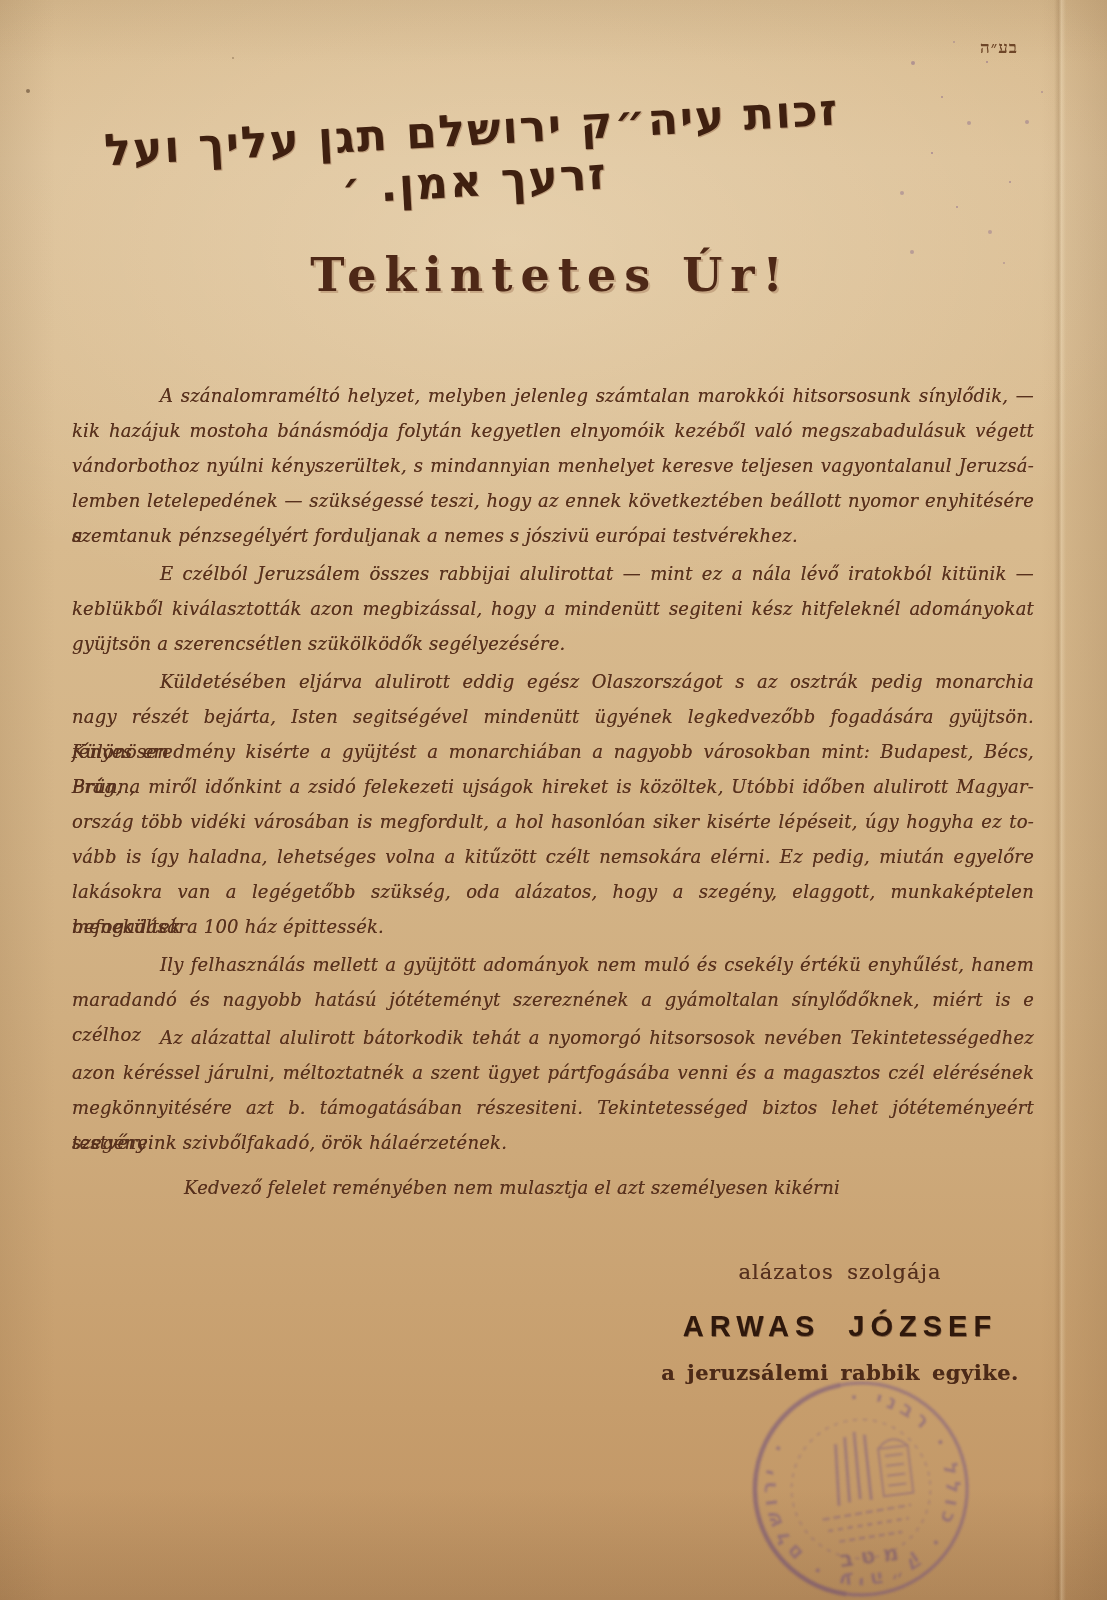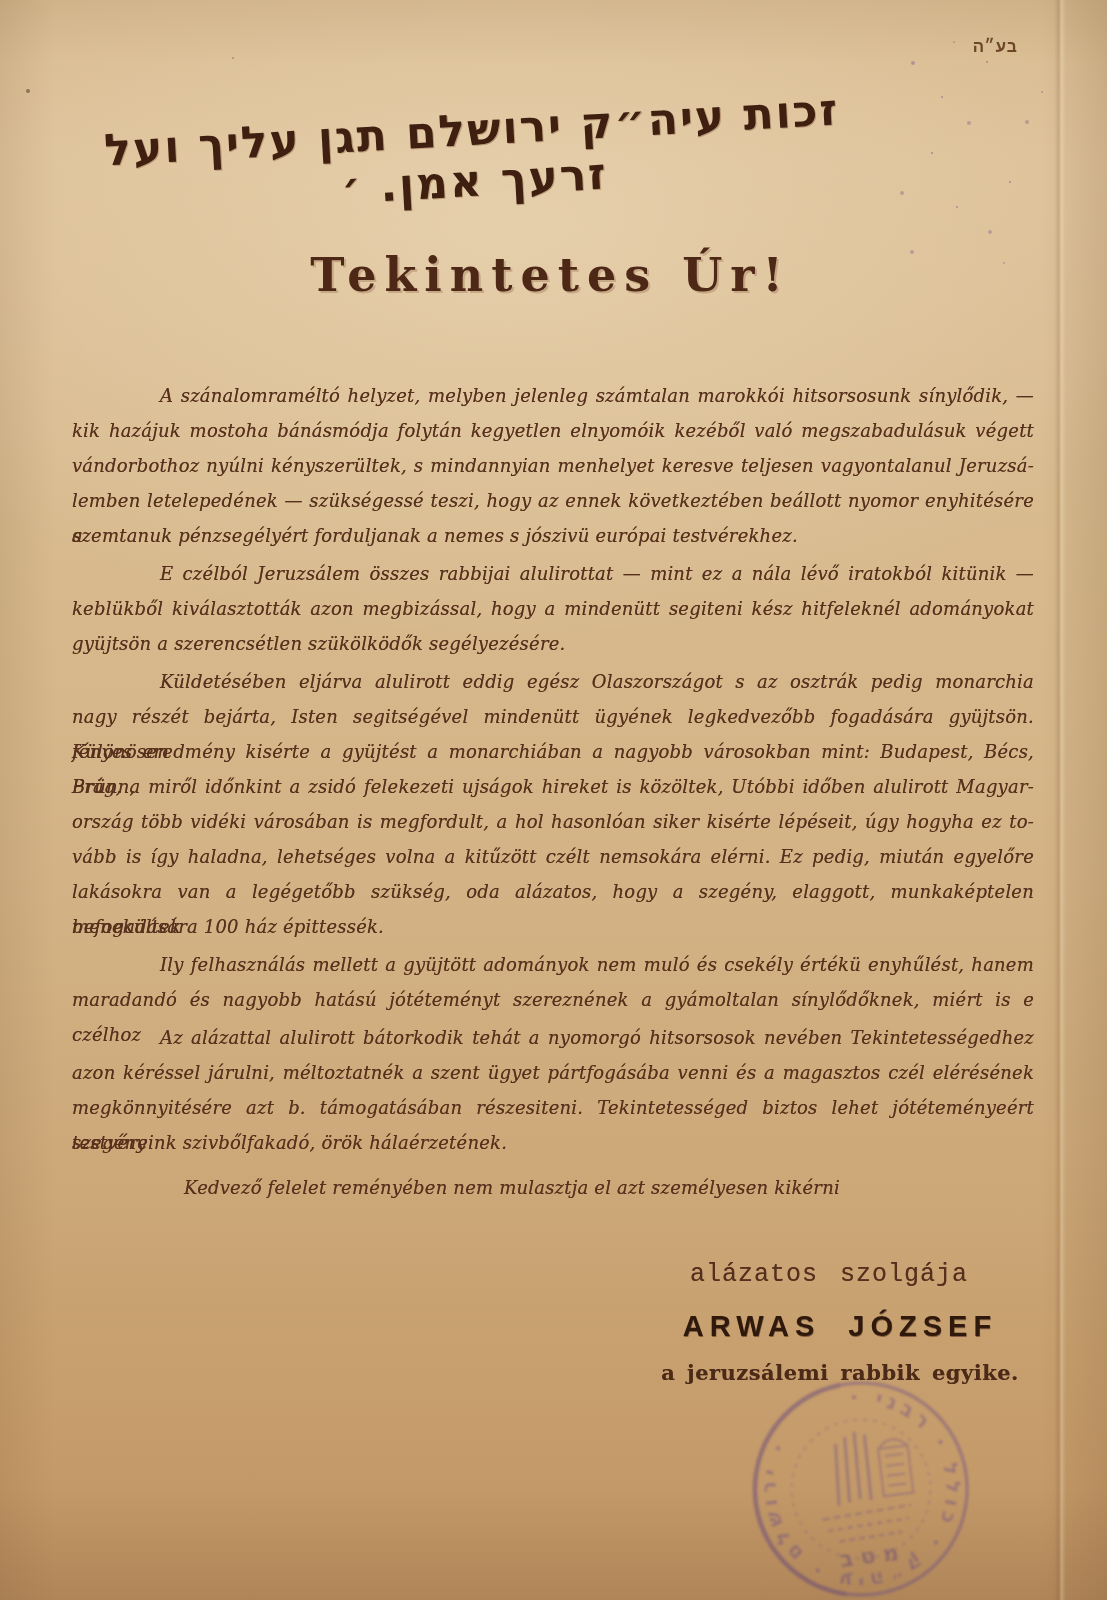--- a/index.html
+++ b/index.html
@@ -11,41 +11,41 @@
       linear-gradient(90deg, rgba(110,75,40,0.12), rgba(110,75,40,0) 5%, rgba(110,75,40,0) 94%, rgba(110,75,40,0.16)),
       linear-gradient(180deg, #d8ba8e 0%, #dcc097 10%, #d8ba8e 34%, #d3b386 55%, #cda97a 72%, #c69d6c 88%, #c09464 100%);
   }
   .vignette{position:absolute;inset:0;pointer-events:none;
     background:
       linear-gradient(180deg, rgba(90,60,30,0.07), rgba(90,60,30,0) 4%, rgba(90,60,30,0) 93%, rgba(90,60,30,0.16)),
       radial-gradient(ellipse 1400px 1700px at 50% 45%, rgba(0,0,0,0) 72%, rgba(80,50,25,0.10));
   }
   .crease{position:absolute; left:1054px; top:0; width:12px; height:1600px; pointer-events:none;
     background:linear-gradient(90deg, rgba(100,65,30,0) 0%, rgba(100,65,30,0.16) 40%, rgba(255,242,214,0.25) 62%, rgba(100,65,30,0) 100%);}
-  .beh{position:absolute; left:948px; top:38px; width:70px; font-family:Liberation Mono, monospace;
+  .beh{position:absolute; left:948px; top:38px; width:70px; font-family:Liberation Serif, serif;
     font-size:17px; font-weight:bold; color:#6e4628; direction:rtl; letter-spacing:1px;}
   .blessing{position:absolute; left:84px; top:104px; width:778px; direction:rtl; text-align:center;
     font-family:"DejaVu Sans",sans-serif; font-weight:bold; font-size:44px; color:#3f2010;
     letter-spacing:2px; transform:rotate(-3.2deg);
     text-shadow:1px 1px 0 rgba(120,70,40,0.35);}
   .title{position:absolute; left:0; top:248px; width:1101px; text-align:center;
     font-family:"DejaVu Serif",serif; font-weight:bold; font-size:46px; color:#4e2817;
     letter-spacing:8px; text-shadow:2px 2px 0 rgba(130,80,50,0.28);}
   .body{position:absolute; left:72px; top:378px; width:962px; color:#57301d;}
   .para{margin:0 0 3px 0;}
   .bodyline{height:35px; line-height:35px; font-size:18px; letter-spacing:0.2px;
     text-align:justify; text-align-last:justify; white-space:normal; overflow:visible;
     text-shadow:0 0 0.6px rgba(95,55,30,0.75);font-style:italic;}
   .bodyline.first{text-indent:88px;}
   .bodyline.plast{text-align-last:left;}
   .para.kedvezo{margin-top:10px;}
   .para.kedvezo .bodyline{text-indent:112px; text-align-last:left;}
-  .closing{position:absolute; left:690px; top:1260px; width:300px; 
-    font-size:25px; color:#55301e; letter-spacing:1px; word-spacing:6px;
-    text-shadow:0 0 0.6px rgba(95,55,30,0.7);font-family:Liberation Mono, monospace;}
+  .closing{position:absolute; left:690px; top:1260px; width:300px; text-align:center;
+    font-size:21px; color:#55301e; letter-spacing:1px; word-spacing:6px;
+    text-shadow:0 0 0.6px rgba(95,55,30,0.7);}
   .sig-name{position:absolute; left:620px; top:1310px; width:440px; text-align:center;
     font-family:"Liberation Sans",sans-serif; font-weight:bold; font-size:29px; color:#2f180c;
     letter-spacing:6px; word-spacing:14px; text-shadow:0.5px 0.5px 0 rgba(60,30,15,0.5);}
   .sig-role{position:absolute; left:620px; top:1360px; width:440px; text-align:center;
     font-size:21px; font-weight:bold; color:#4c2a18; letter-spacing:0.5px; word-spacing:4px;
     text-shadow:0 0 0.6px rgba(95,55,30,0.7);}
   .stamp{position:absolute; left:742px; top:1370px; width:238px; height:238px;
     transform:rotate(-7deg); opacity:0.78;}
   .speckles{position:absolute; left:0; top:0; width:2px; height:2px; border-radius:50%;
     background:transparent; pointer-events:none;

